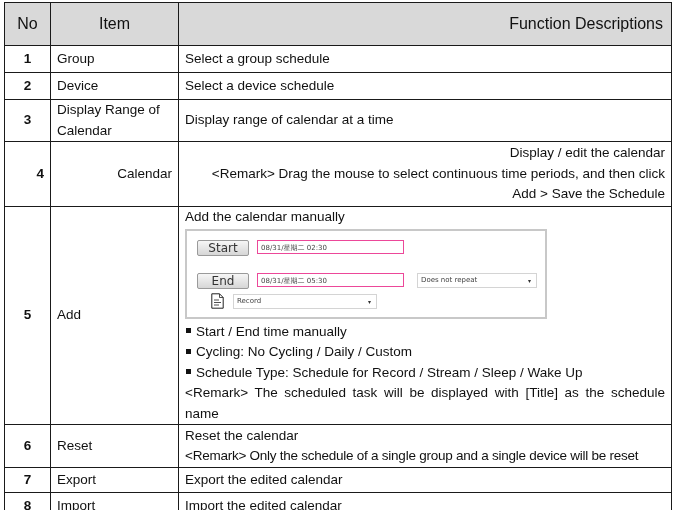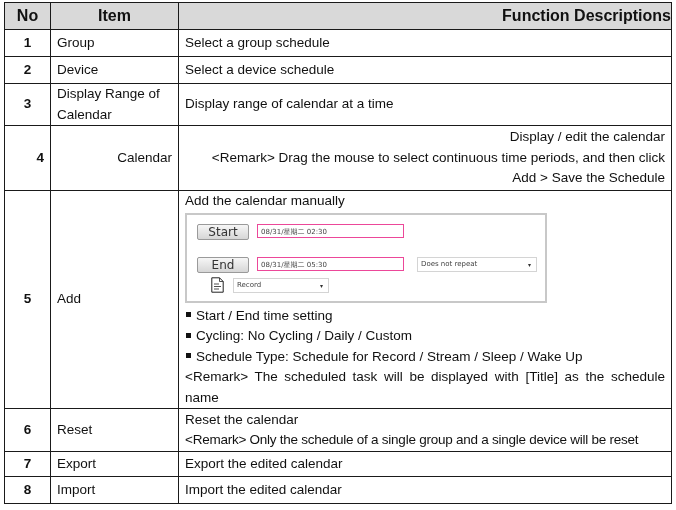--- a/index.html
+++ b/index.html
@@ -1,19 +1,19 @@
 <!DOCTYPE html>
 <html><head>
 <meta charset="utf-8">
 <style>
   html, body { margin: 0; padding: 0; background: #ffffff; }
   body { width: 676px; height: 510px; overflow: hidden; font-family: "Liberation Sans", sans-serif; color: #111; }
   table.ft { position: absolute; left: 4px; top: 2px; border-collapse: collapse; width: 667px; table-layout: fixed; }
   table.ft td, table.ft th { border: 1.5px solid #1a1a1a; padding: 0 6px; vertical-align: middle; font-size: 13.5px; line-height: 20.5px; }
-  table.ft th { background: #d9d9d9; font-weight: bold; font-size: 16px; height: 26px; padding: 0; }
+  table.ft th { background: #d9d9d9; font-weight: normal; font-size: 16px; height: 26px; padding: 8px; }
   th.c-no { text-align: center; }
   th.c-item { text-align: center; }
   th.c-desc { text-align: right; padding-left: 156px !important; }
   td.no { text-align: center; font-weight: bold; padding: 0; }
   td.item { padding-left: 7px; }
   td.desc { padding-left: 6px; }
   .b { font-weight: normal; }
   .r1 td { height: 26px; }
   .r3 td { height: 40px; }
   .r4 td { height: 64px; text-align: right; }
@@ -93,26 +93,26 @@
           <span>Does not repeat</span>
           <span class="w-caret">▾</span>
         </div>
         <svg class="w-doc" style="left:24px; top:62px;" viewBox="0 0 13 16">
           <path d="M0.8 0.8 H8.5 L12.2 4.5 V15.2 H0.8 Z" fill="#fff" stroke="#222" stroke-width="1"></path>
           <path d="M8.5 0.8 V4.5 H12.2" fill="none" stroke="#222" stroke-width="0.8"></path>
           <line x1="3" y1="7" x2="8" y2="7" stroke="#222" stroke-width="0.8"></line>
           <line x1="3" y1="9.5" x2="10" y2="9.5" stroke="#222" stroke-width="0.8"></line>
           <line x1="3" y1="12" x2="8" y2="12" stroke="#222" stroke-width="0.8"></line>
         </svg>
-        <div class="w-select" style="left:46px; top:63px; width:96px;">
+        <div class="w-select" style="left:46px; top:63px; width:144px;">
           <span>Record</span>
           <span class="w-caret">▾</span>
         </div>
       </div>
-      <span class="line"><span class="bullet"></span><span>Start / End time setting</span></span>
+      <span class="line"><span class="bullet"></span><span>Start / End time manually</span></span>
       <span class="line"><span class="bullet"></span><span>Cycling: No Cycling / Daily / Custom</span></span>
       <span class="line"><span class="bullet"></span><span>Schedule Type: Schedule for Record / Stream / Sleep / Wake Up</span></span>
       <span class="just"><span class="b">&lt;Remark&gt;</span><span> The scheduled task will be displayed with [Title] as the schedule</span></span>
       <span class="line">name</span>
     </td>
   </tr>
 
   <tr class="r6">
     <td class="no">6</td>
     <td class="item">Reset</td>

